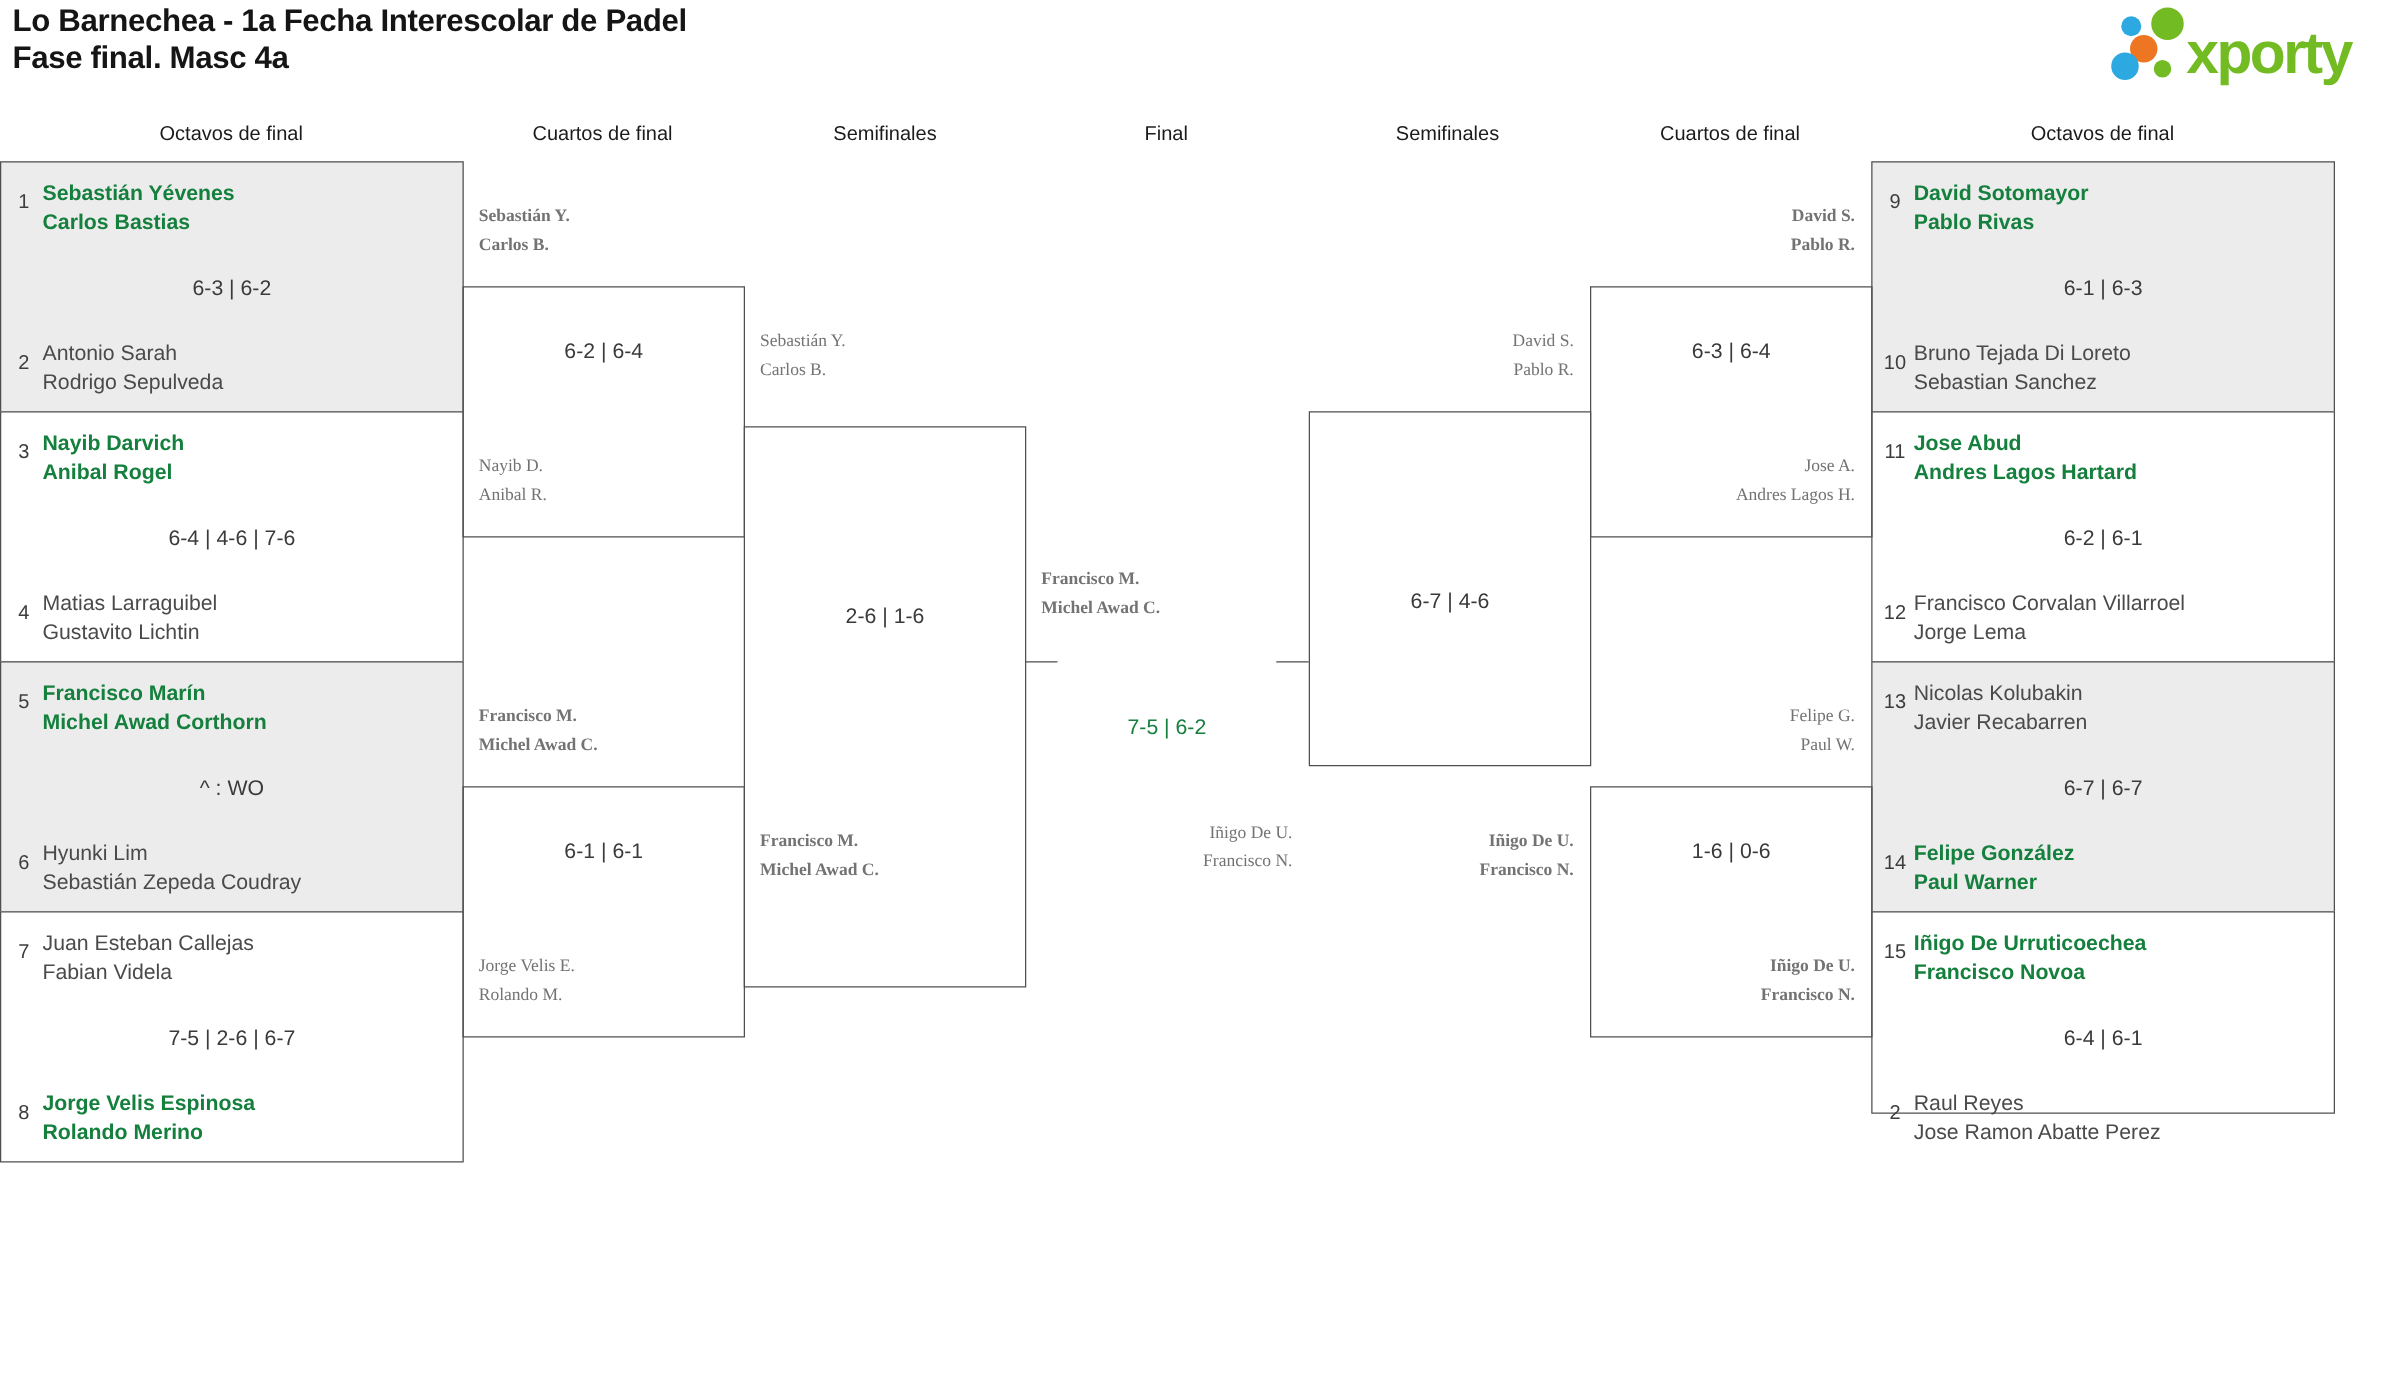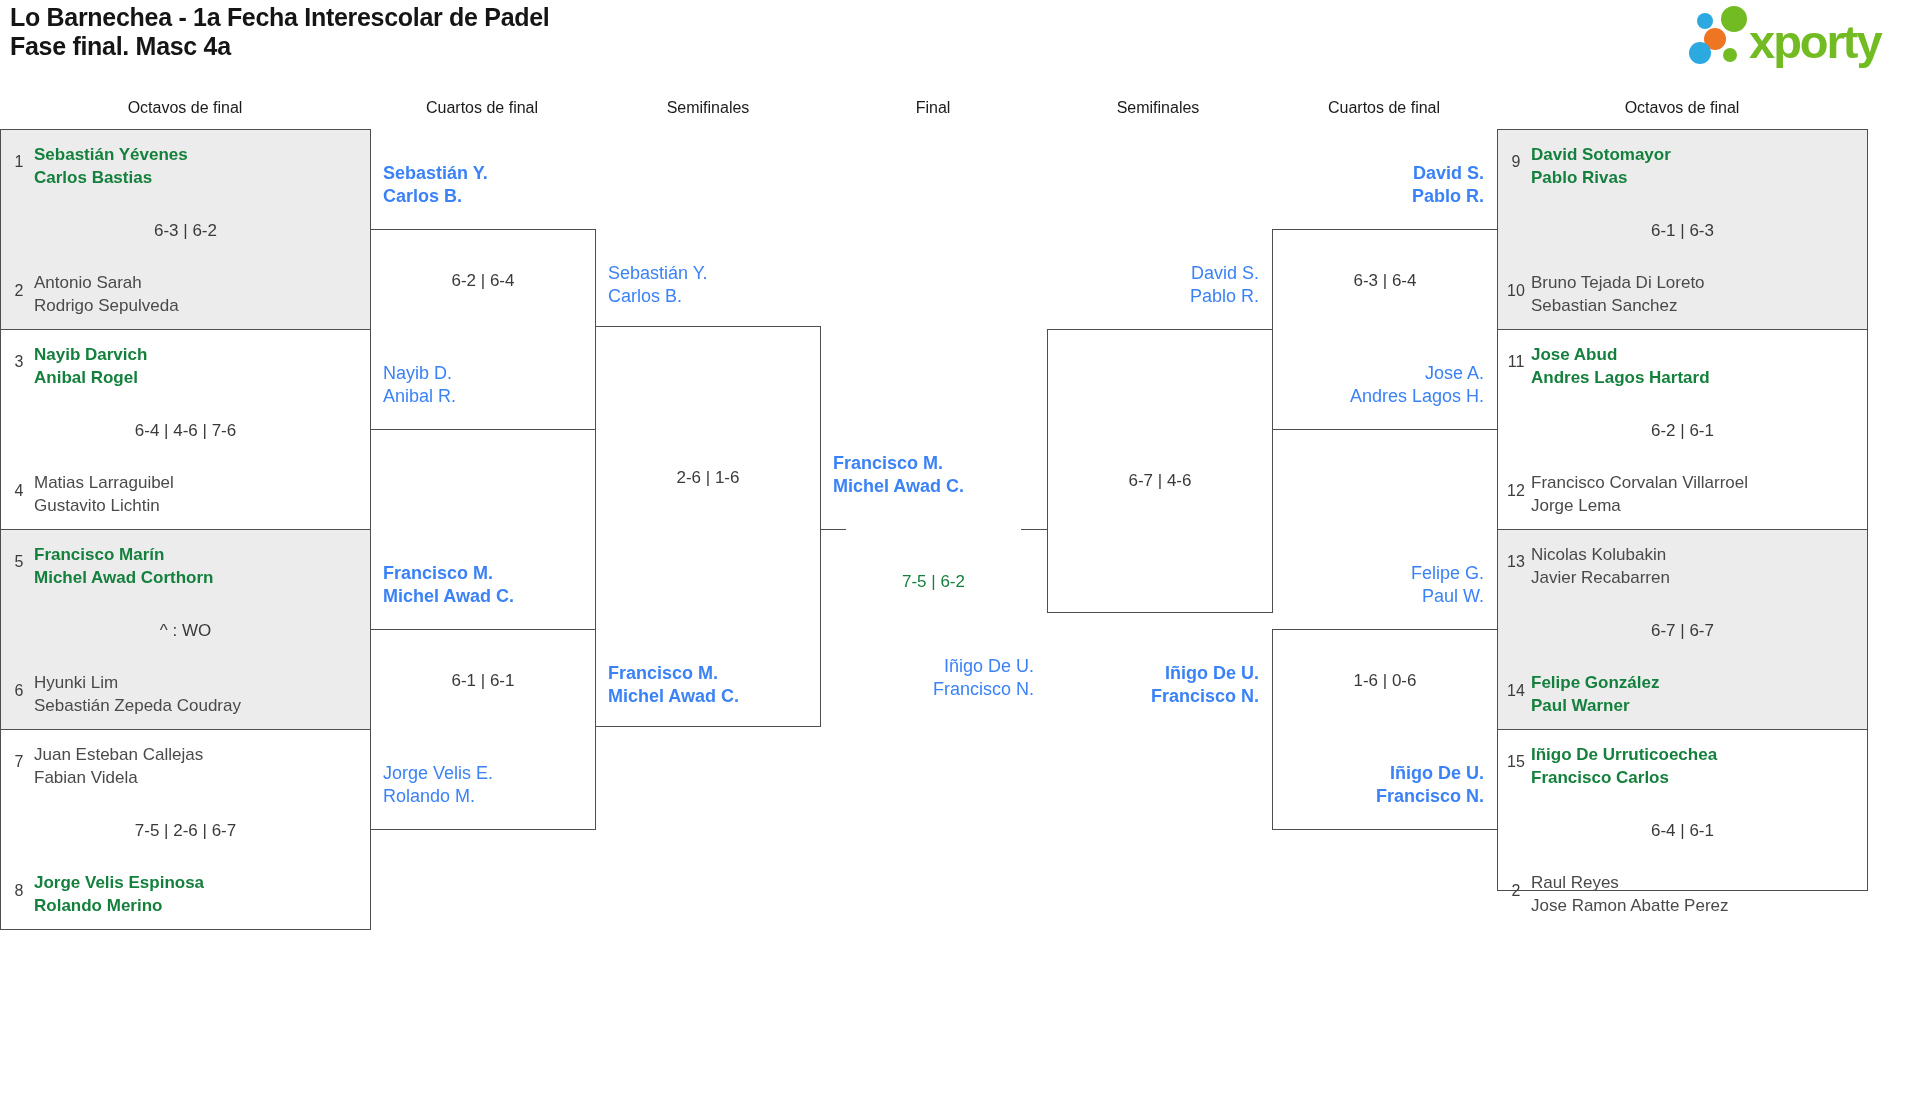--- a/index.html
+++ b/index.html
@@ -14,21 +14,21 @@
   .box { position:absolute; border:1px solid #4f4f4f; background:#fff; }
   .box.gray { background:#ececec; }
   .box.clear { background:transparent; }
 
   .m-seed { position:absolute; left:5px; width:26px; text-align:center; font-size:16px; color:#3d3d3d; }
   .m-team { position:absolute; left:33px; font-size:17px; line-height:23px; color:#4a4a4a; white-space:nowrap; }
   .m-team span { display:block; }
   .w { font-weight:700; color:#15803d; }
   .m-score { position:absolute; left:0; right:0; text-align:center; font-size:17px; color:#3a3a3a; }
 
-  .lbl { position:absolute; font-size:18px; line-height:23px; color:#3b82f6; white-space:nowrap; }
+  .lbl { position:absolute; font-size:14px; line-height:23px; color:#737373; white-space:nowrap;font-family:Liberation Serif, serif; }
   .lbl span { display:block; }
   .lbl.right { text-align:right; }
   .score { position:absolute; text-align:center; font-size:17px; color:#15803d; }
   .stub { position:absolute; height:1px; background:#4f4f4f; }
   .logo { position:absolute; left:1686px; top:0; }
 </style>
 </head>
 <body>
 
 <div class="canvas">
@@ -150,21 +150,21 @@
     <div class="m-team w" style="top:141px">
         <span>Felipe González</span>
         <span>Paul Warner</span>
       </div>
   </div>
 
   <div class="box" style="left:1497px;top:729px;width:371px;height:162px">
     <div class="m-seed" style="top:23px">15</div>
     <div class="m-team w" style="top:13px">
         <span>Iñigo De Urruticoechea</span>
-        <span>Francisco Carlos</span>
+        <span>Francisco Novoa</span>
       </div>
     <div class="m-score" style="top:91px">6-4 | 6-1</div>
     <div class="m-seed" style="top:152px">2</div>
     <div class="m-team" style="top:141px">
         <span>Raul Reyes</span>
         <span>Jose Ramon Abatte Perez</span>
       </div>
   </div>
 
   <div class="box clear" style="left:370px;top:229px;width:226px;height:201px">
@@ -206,21 +206,21 @@
     </div>
   <div class="lbl right" style="left:1272px;width:212px;top:562px">
       <span>Felipe G.</span>
       <span>Paul W.</span>
     </div>
   <div class="lbl w right" style="left:1272px;width:212px;top:762px">
       <span>Iñigo De U.</span>
       <span>Francisco N.</span>
     </div>
 
-  <div class="box clear" style="left:595px;top:326px;width:226px;height:401px">
+  <div class="box clear" style="left:595px;top:341px;width:226px;height:449px">
     <div class="m-score" style="top:141px">2-6 | 1-6</div>
   </div>
   <div class="box clear" style="left:1047px;top:329px;width:226px;height:284px">
     <div class="m-score" style="top:141px">6-7 | 4-6</div>
   </div>
 
   <div class="lbl" style="left:608px;top:262px">
       <span>Sebastián Y.</span>
       <span>Carlos B.</span>
     </div>

